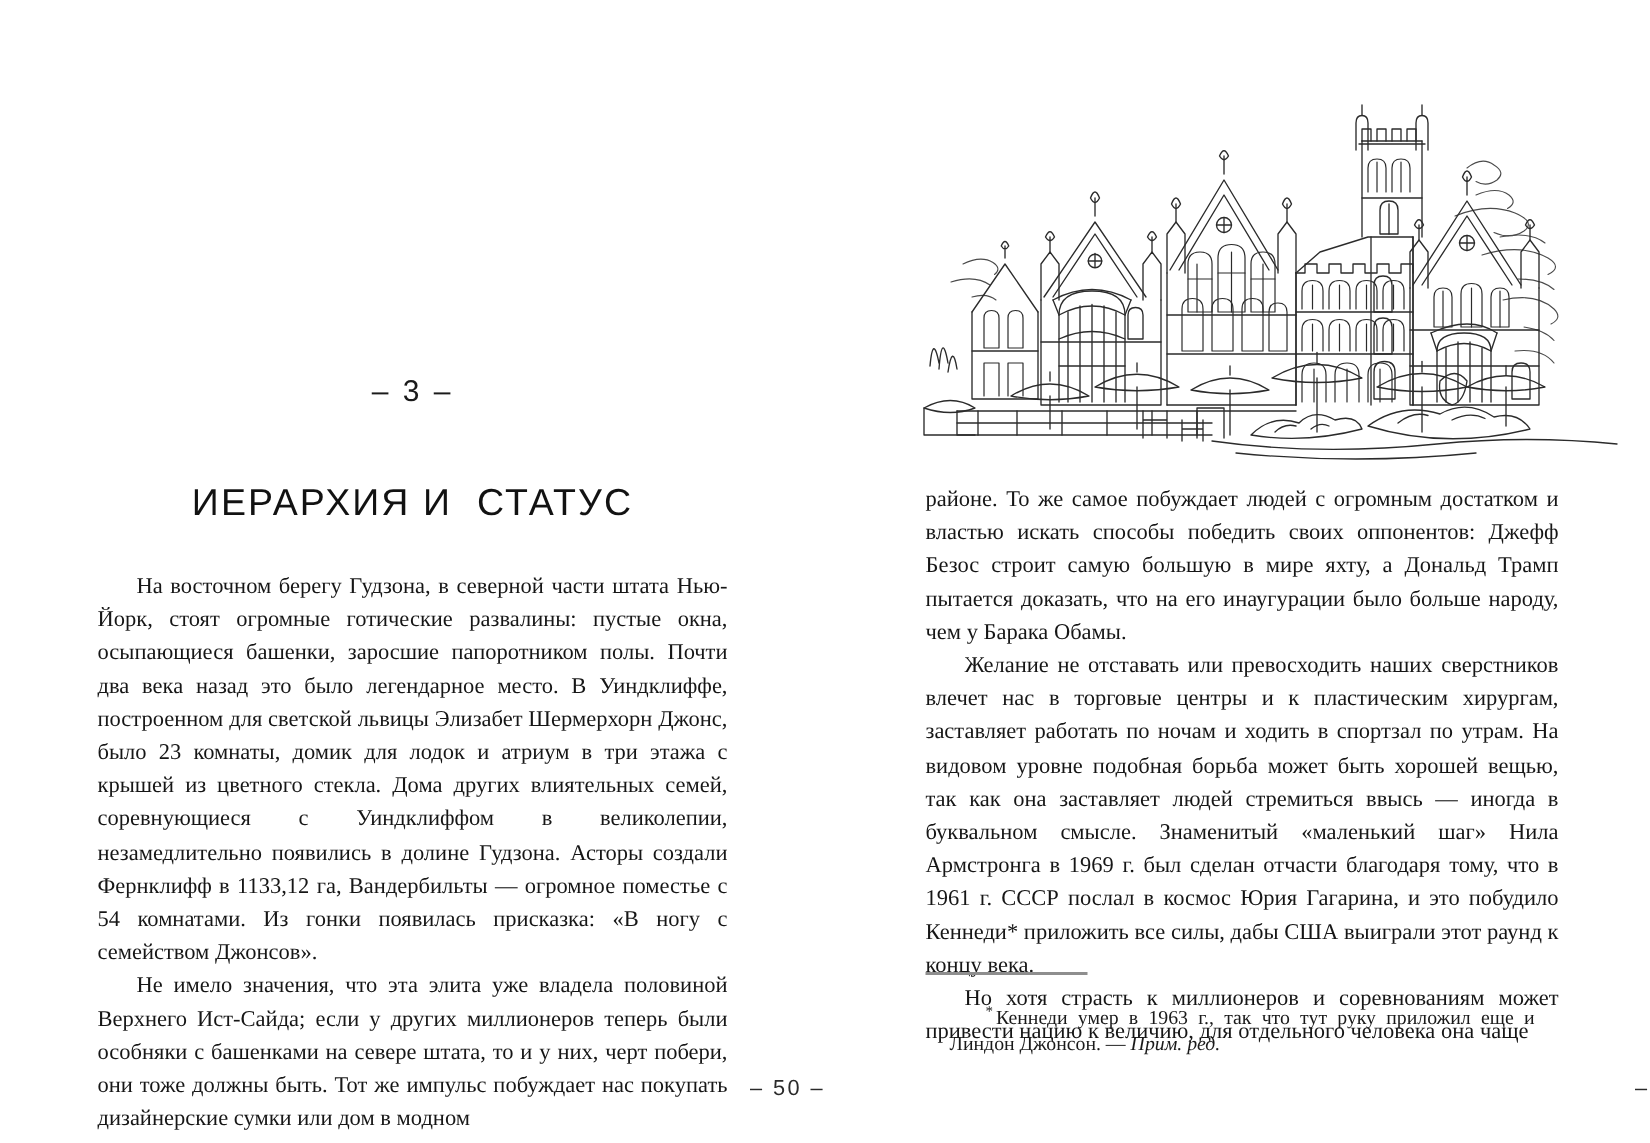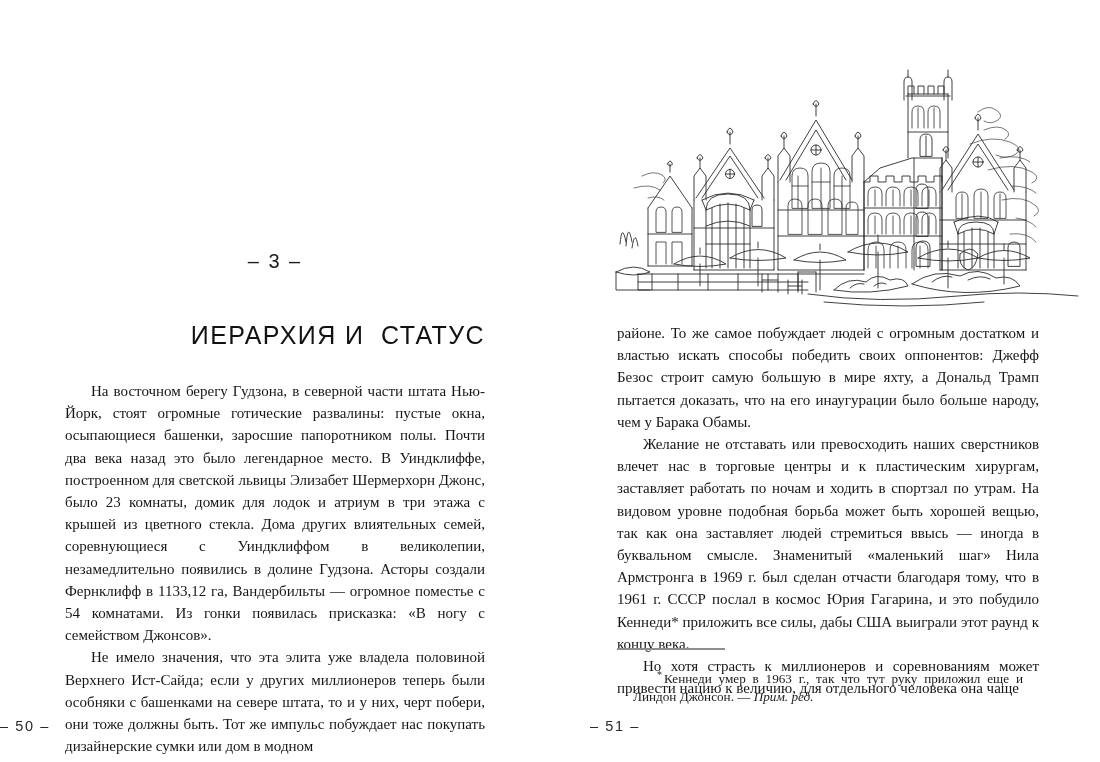--- a/index.html
+++ b/index.html
@@ -43,21 +43,21 @@
     text-align: center;
     letter-spacing: 2px;
     color: #1a1a1a;
     margin: 0 0 48px 0;
   }
   .chapter-title {
     font-family: "Liberation Sans", "DejaVu Sans", sans-serif;
     font-size: 25px;
     font-weight: 400;
     letter-spacing: 1.4px;
-    text-align: right;
+    text-align: center;
     color: #121212;
     margin: 0 0 30px 0;
     white-space: pre;
   }
 
   
   .col-text p {
     margin: 0;
     font-size: 15px;
     line-height: 22.2px;
@@ -117,21 +117,21 @@
     vertical-align: super;
     font-size: 10px;
     letter-spacing: 2px;
   }
 
   
   .folio {
     position: absolute;
     bottom: 28px;
     width: 100%;
-    text-align: left;
+    text-align: right;
     font-family: "Liberation Sans", "DejaVu Sans", sans-serif;
     font-size: 14.5px;
     letter-spacing: 1.6px;
     color: #2a2a2a;
   }
   .folio-left  { left: 0; padding-right: 60px; }
   .folio-right { left: 0; padding-left: 40px; }
 </style>
 </head>
 <body>

